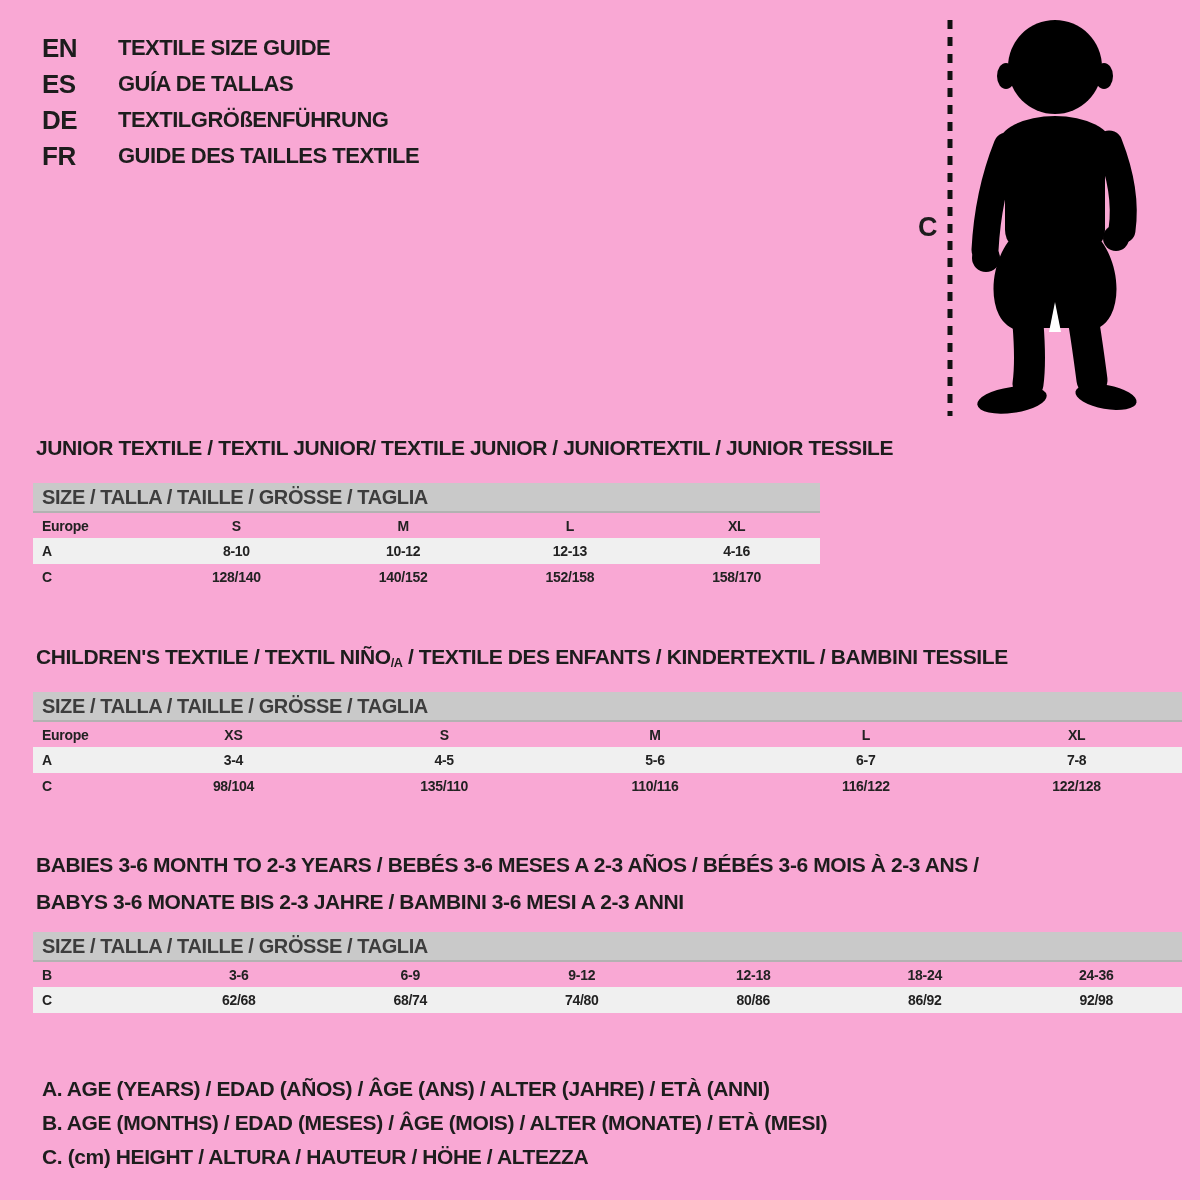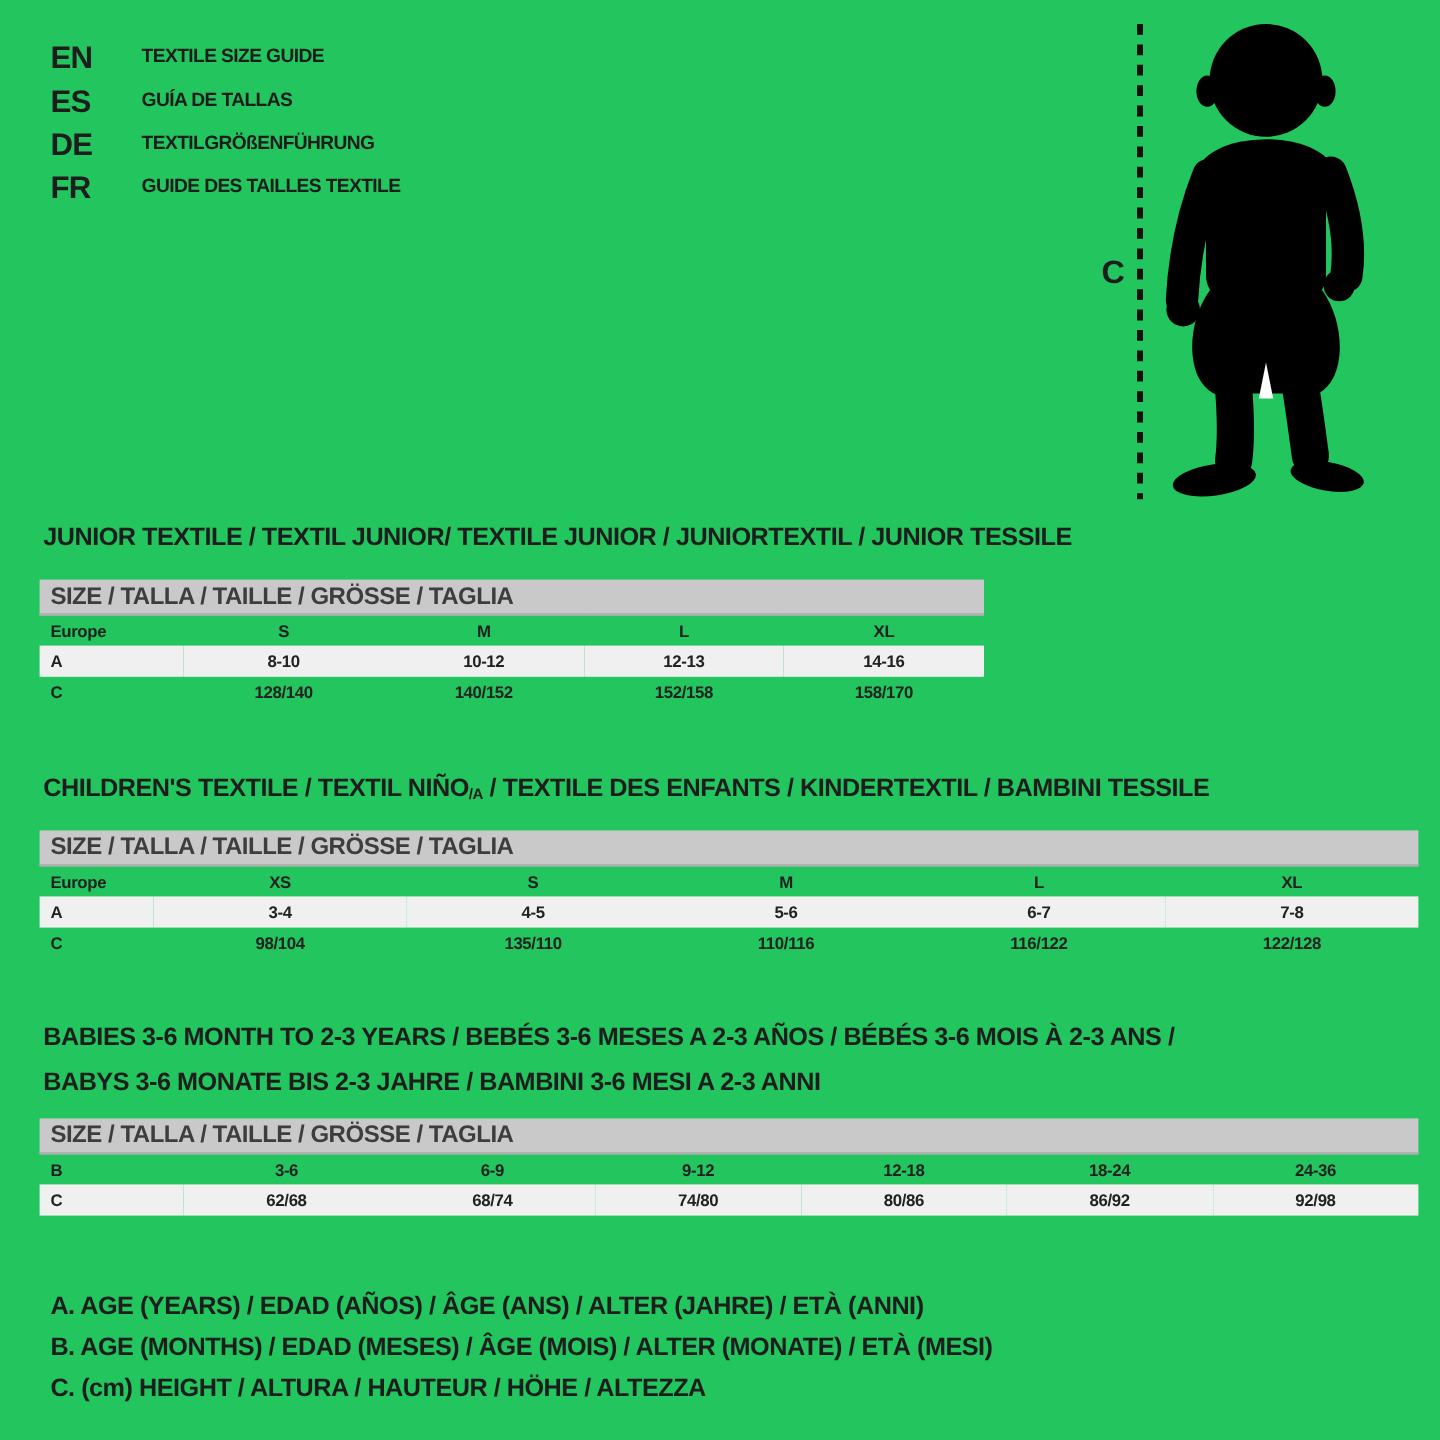--- a/index.html
+++ b/index.html
@@ -1,24 +1,24 @@
 <!DOCTYPE html>
 <html><head>
 <meta charset="utf-8">
 <style>
   * { margin:0; padding:0; box-sizing:border-box; }
   html,body { background:#ffffff; }
   body { font-family:"Liberation Sans", sans-serif; color:#1d1d1d; }
-  #canvas { position:relative; width:1200px; height:1200px; background:#22c55e; overflow:hidden; }
+  #canvas { position:relative; width:1200px; height:1200px; background:#f9a8d4; overflow:hidden; }
 
   
   .lang-header { position:absolute; left:42px; top:30px; }
   .lang-row { display:flex; height:36px; align-items:center; }
   .lang-code { width:76px; font-size:26px; font-weight:700; letter-spacing:-0.5px; }
-  .lang-title { font-size:16px; font-weight:700; letter-spacing:-0.5px; }
+  .lang-title { font-size:22px; font-weight:700; letter-spacing:-0.5px; }
 
   
   .figure { position:absolute; left:900px; top:12px; width:270px; height:412px; }
   .figure-label { position:absolute; left:18px; top:200px; font-size:27px; font-weight:700; }
   .figure svg { position:absolute; left:0; top:0; }
 
   
   .sec-title { position:absolute; left:36px; font-size:21px; font-weight:700; letter-spacing:-0.4px; white-space:nowrap; }
   .subscript { font-size:0.6em; font-weight:700; position:relative; top:3px; }
 
@@ -110,21 +110,21 @@
         <td>S</td>
         <td>M</td>
         <td>L</td>
         <td>XL</td>
       </tr>
       <tr class="shaded">
         <td class="lbl">A</td>
         <td>8-10</td>
         <td>10-12</td>
         <td>12-13</td>
-        <td>14-16</td>
+        <td>4-16</td>
       </tr>
       <tr>
         <td class="lbl">C</td>
         <td>128/140</td>
         <td>140/152</td>
         <td>152/158</td>
         <td>158/170</td>
       </tr>
     </tbody>
   </table>

